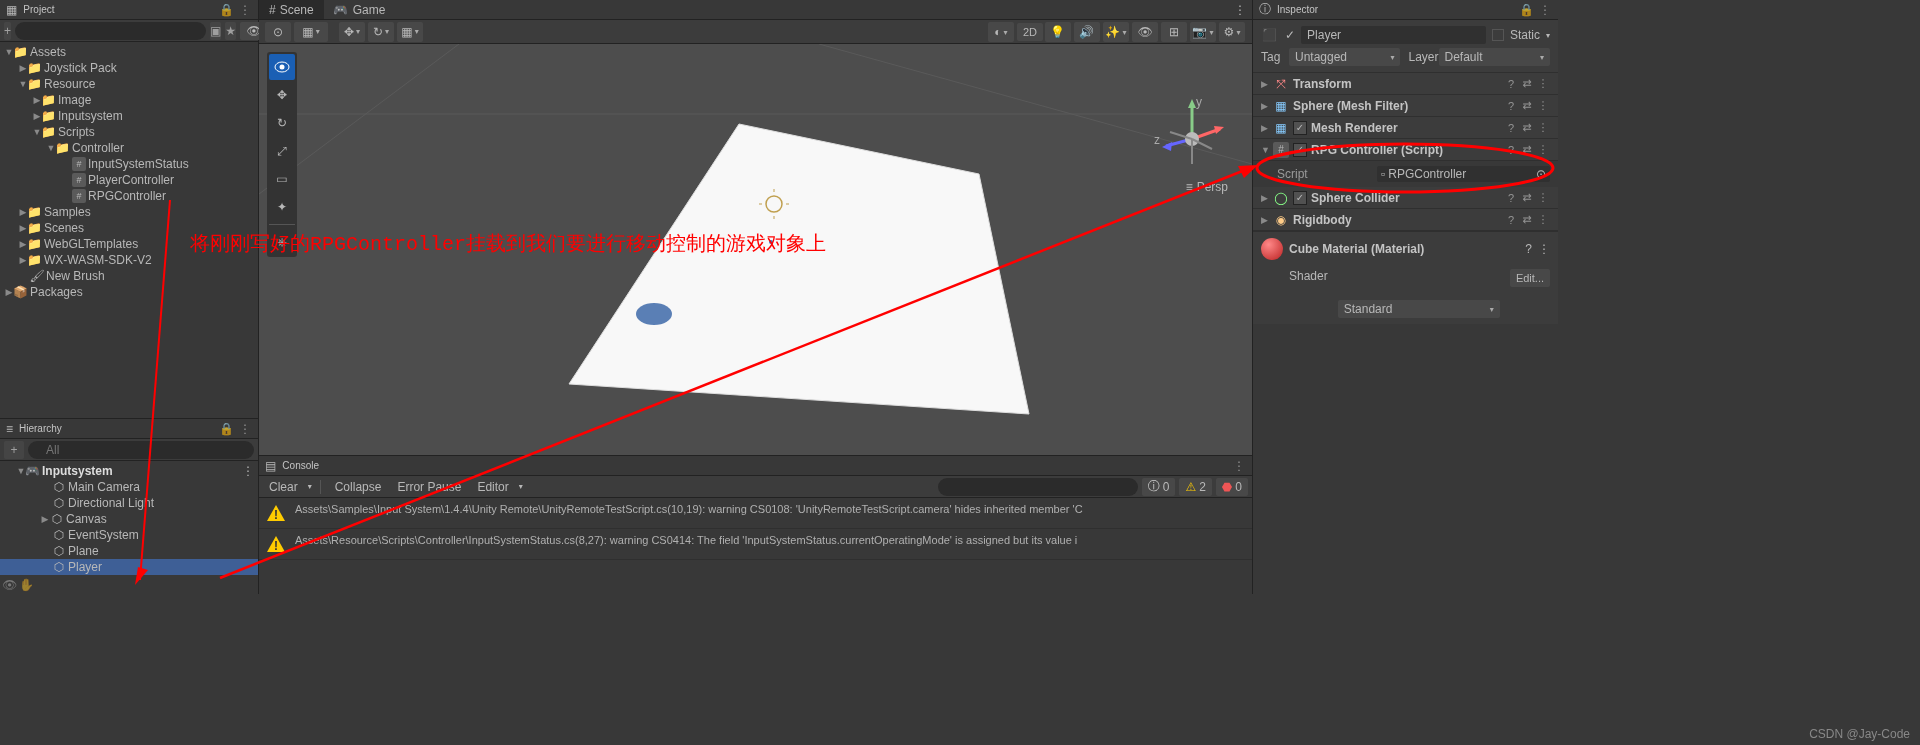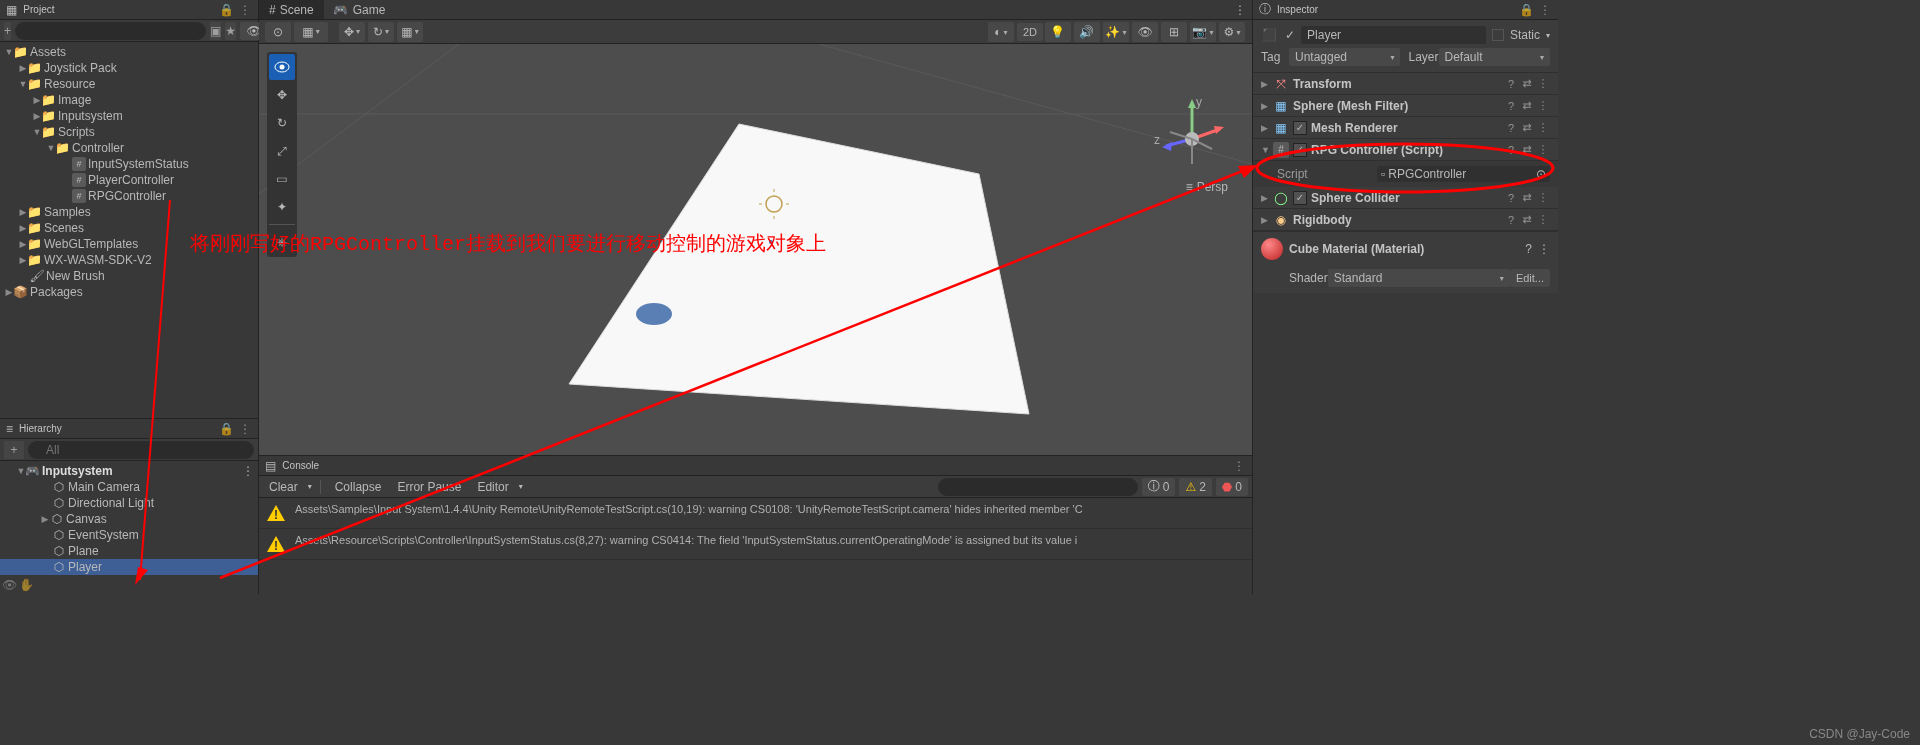--- a/index.html
+++ b/index.html
@@ -461,23 +461,23 @@
       <span class="preset-icon">⇄</span>
       <span class="menu-icon">⋮</span>
     </div>
 
   <div style="display:flex;align-items:center;padding:6px 8px;background:#3c3c3c;border-top:1px solid #2f2f2f;gap:6px;">
     <span style="width:22px;height:22px;border-radius:50%;background:radial-gradient(circle at 35% 30%,#f88,#b22);"></span>
     <span style="flex:1;color:#c4c4c4;font-weight:bold;">Cube Material (Material)</span>
     <span class="help-icon">?</span>
       <span class="menu-icon">⋮</span>
   </div>
-  <div style="display:flex;align-items:center;padding:3px 8px 6px 36px;background:#3c3c3c;gap:0;">
+  <div style="display:flex;padding:3px 8px 6px 36px;background:#3c3c3c;gap:10px;">
     <span>Shader</span>
-    <div class="dropdown-field" style="flex:1;">
+    <div class="dropdown-field" style="flex:1;margin-top:31px;">
         <span>Standard</span>
       </div>
     <div class="pill">Edit...</div>
   </div>
 </div>
 
 <div id="overlay-text">将刚刚写好的RPGController挂载到我们要进行移动控制的游戏对象上</div>
 <svg id="arrow-line-1" style="left:130px;top:195px;width:100px;height:395px;">
   <line x1="40" y1="5" x2="10" y2="385" stroke="#f00" stroke-width="2"></line>
   <polygon points="5,390 18,375 8,372" fill="#f00"></polygon>

